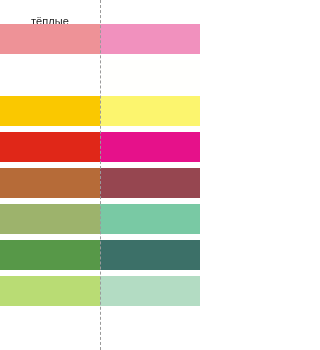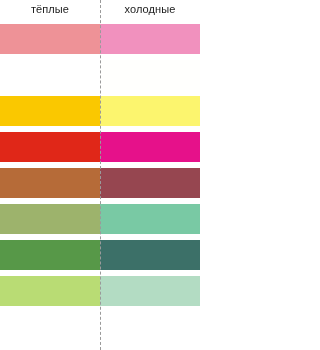--- a/index.html
+++ b/index.html
@@ -17,21 +17,21 @@
   #chart {
     position: relative;
     width: 200px;
     height: 350px;
     background: #ffffff;
   }
 
   
   .header {
     position: absolute;
-    top: 0;
+    top: 12px;
     left: 0;
     width: 200px;
     height: 18px;
     display: flex;
   }
   .header-cell {
     width: 100px;
     height: 18px;
     display: flex;
     align-items: center;
@@ -74,21 +74,20 @@
     pointer-events: none;
   }
 </style>
 </head>
 <body>
 
 <div id="chart">
 
   <div class="header">
     <div class="header-cell">тёплые</div>
-    <div class="header-cell">холодные</div>
   </div>
 
   <div class="rows" id="rows">
       <div class="row" style="top: 6px; height: 30px;">
         <div class="swatch" style="background: rgb(238, 146, 151);"></div>
         <div class="swatch" style="background: rgb(241, 145, 190);"></div>
       </div>
       <div class="row" style="top: 42px; height: 30px;">
         <div class="swatch" style="background: rgb(255, 255, 255);"></div>
         <div class="swatch" style="background: rgb(255, 255, 253);"></div>

